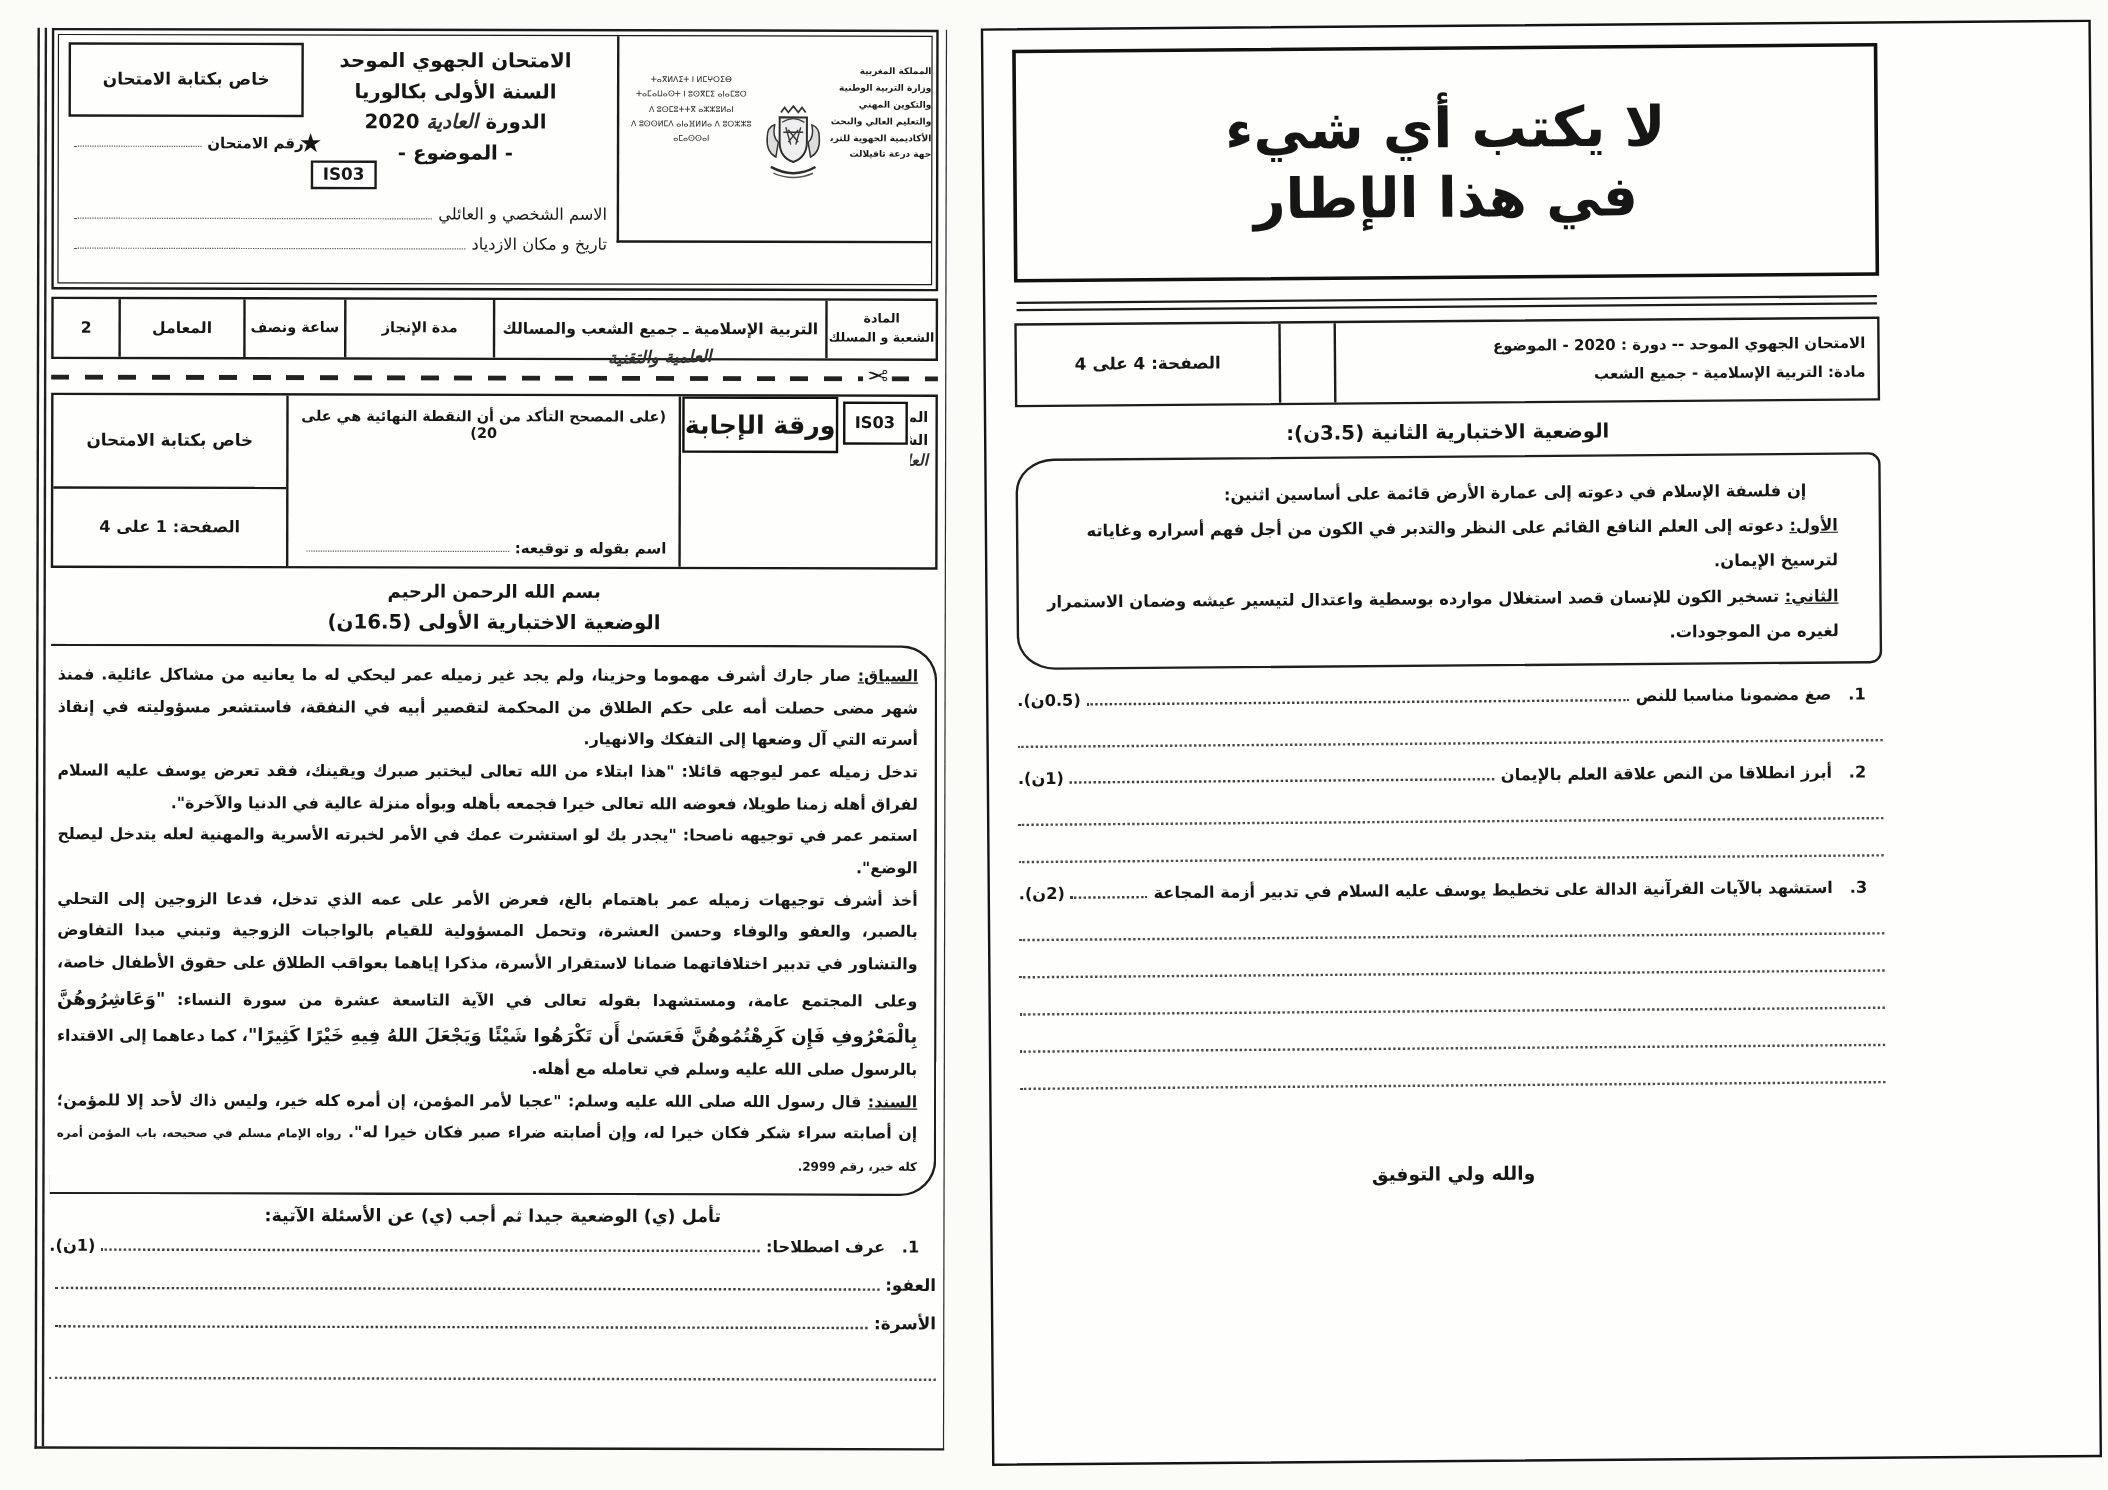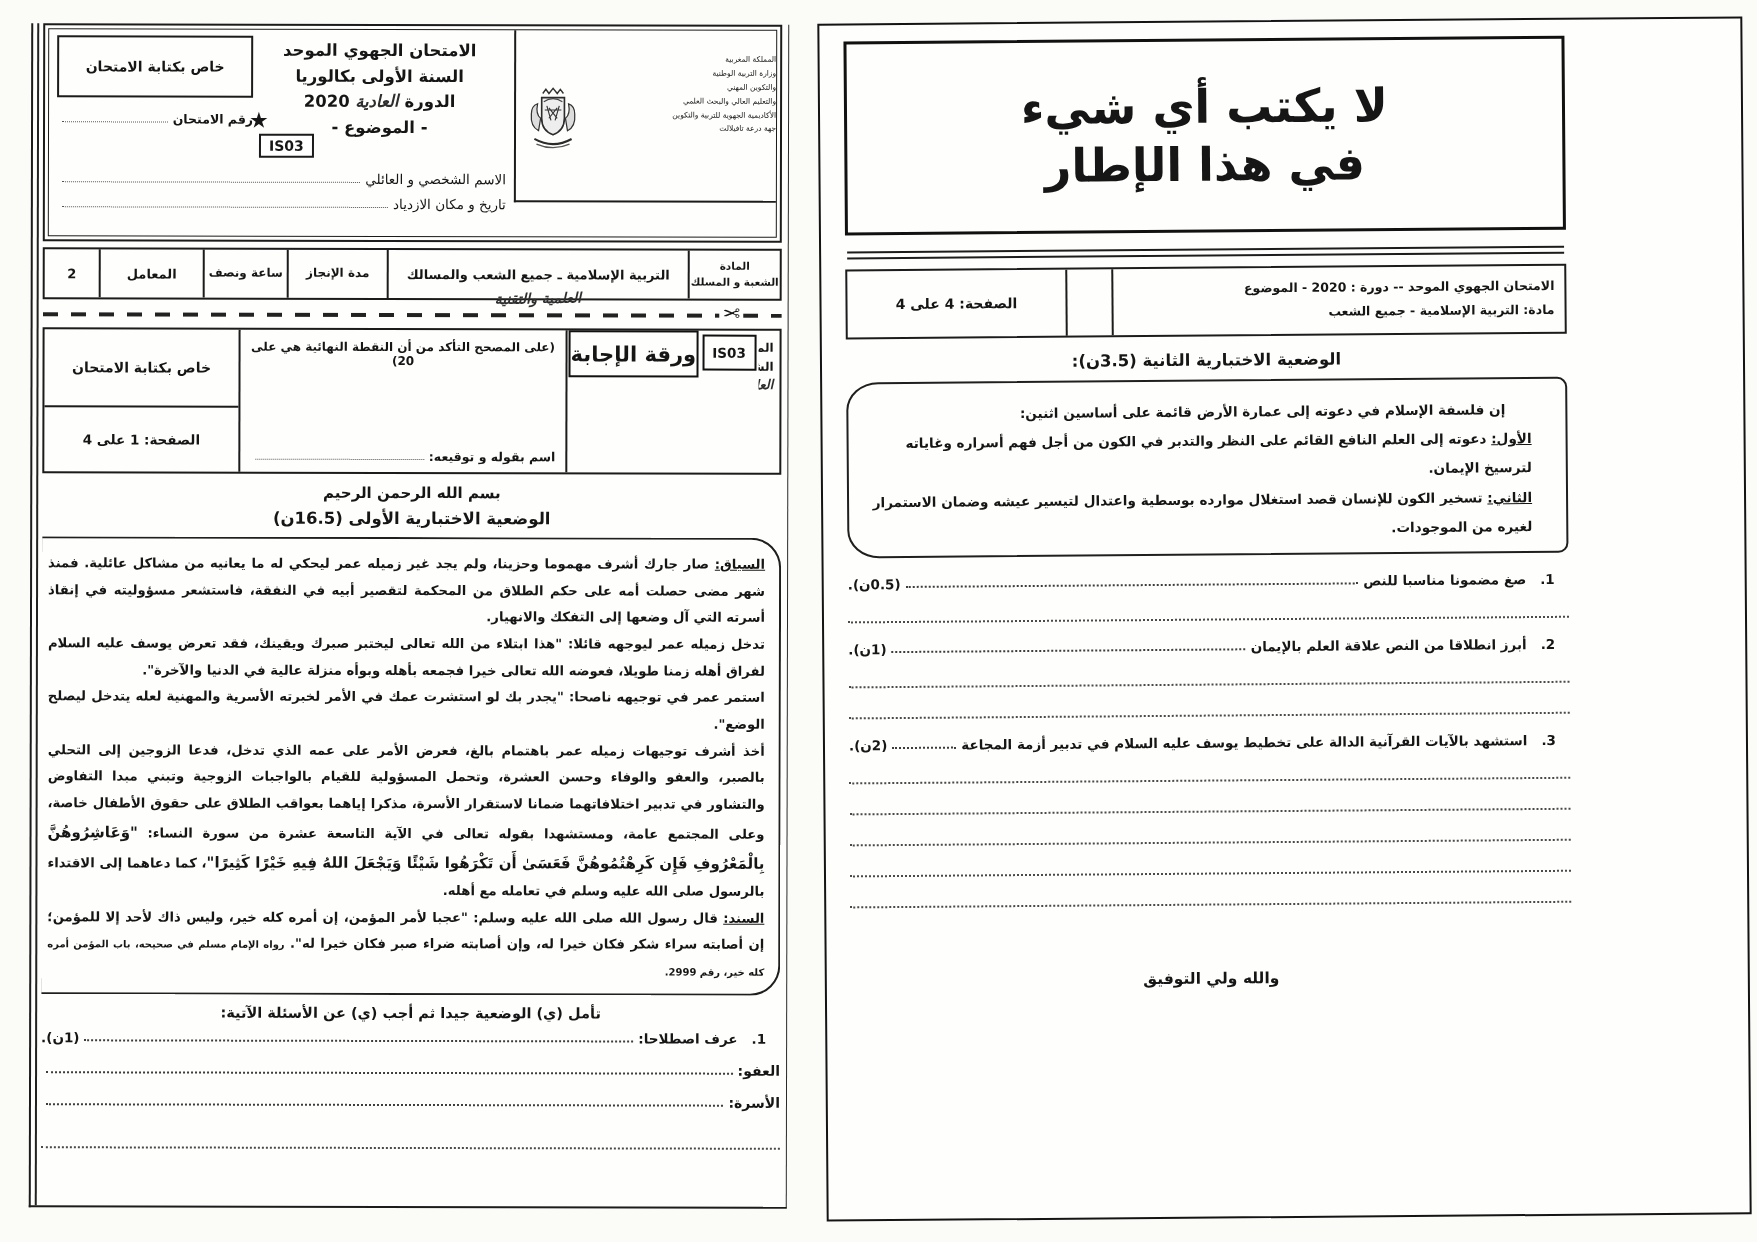--- a/index.html
+++ b/index.html
@@ -27,29 +27,29 @@
   .code-box { border:2px solid #1b1b1b; font-weight:bold; font-size:14px; padding:2px 8px; background:#fff; }
   .colB .code-box { position:absolute; left:6px; bottom:-4px; }
   .name-rows { margin-top:8px; direction:rtl; }
   .name-row { display:flex; align-items:flex-end; font-weight:normal; font-size:13.5px; letter-spacing:.6px; margin-top:9px; }
   .leader { flex:1; border-bottom:2px dotted #3d3d3d; margin:0 5px 4px; min-width:18px; }
   .leader-fine { flex:1; border-bottom:1.6px dotted #555; margin:0 5px 4px; min-width:18px; }
   .ministry { width:262px; border-left:2.5px solid #1b1b1b; border-bottom:2.5px solid #1b1b1b; height:172px;
               display:flex; direction:ltr; overflow:hidden; padding:14px 0 6px 6px; }
   .tif { width:108px; font-size:6.5px; line-height:1.9; color:#222; text-align:center; padding-top:16px; }
   .crest { width:62px; flex:0 0 auto; }
-  .min-ar { flex:1; font-size:7.5px; font-weight:normal; line-height:1.85; text-align:right; direction:rtl;
+  .min-ar { flex:1; font-size:7.5px; font-weight:bold; line-height:1.85; text-align:right; direction:rtl;
             padding-top:8px; white-space:nowrap; overflow:hidden; }
 
   .coef-table { border:2.5px solid #1b1b1b; margin-top:6px; height:52px; display:flex; direction:ltr; }
   .coef-cell { border-right:2px solid #1b1b1b; display:flex; flex-direction:column; align-items:center;
                justify-content:center; font-weight:bold; font-size:13px; direction:rtl; }
   .coef-cell:last-child { border-right:none; }
   .c-val { width:56px; } .c-lab { width:104px; } .c-dur { width:84px; font-size:12px; line-height:1.3; }
-  .c-durlab { width:100px; font-size:12px; line-height:1.3; }
+  .c-durlab { width:124px; font-size:12px; line-height:1.3; }
   .c-subj { flex:1; position:relative; font-size:13px; }
   .c-subj .hand { position:absolute; bottom:-8px; font-size:14px; }
   .c-side { width:90px; font-size:10.5px; line-height:1.5; overflow:hidden; white-space:nowrap; }
 
   .cut-line { position:relative; margin:13px 0 11px; height:4px;
               background:repeating-linear-gradient(90deg,#222 0 15px,transparent 15px 28px); }
   .cut-line .scissors { position:absolute; right:38px; top:-12px; font-size:21px; transform:scaleX(-1); background:#fefefc; padding:0 3px; }
 
   .ans-hdr { border:2.5px solid #1b1b1b; height:146px; display:flex; direction:ltr; }
   .ah-colA { width:196px; border-right:2.5px solid #1b1b1b; display:flex; flex-direction:column; direction:rtl; }
@@ -140,20 +140,27 @@
             <span>الاسم الشخصي و العائلي</span>
             <span class="leader-fine"></span>
           </div>
           <div class="name-row">
             <span>تاريخ و مكان الازدياد</span>
             <span class="leader-fine"></span>
           </div>
         </div>
       </div>
       <div class="ministry">
+        <div class="tif">
+          <div>ⵜⴰⴳⵍⴷⵉⵜ ⵏ ⵍⵎⵖⵔⵉⴱ</div>
+          <div>ⵜⴰⵎⴰⵡⴰⵙⵜ ⵏ ⵓⵙⴳⵎⵉ ⴰⵏⴰⵎⵓⵔ</div>
+          <div>ⴷ ⵓⵙⵎⵓⵜⵜⴳ ⴰⵣⵣⵓⵍⴰⵏ</div>
+          <div>ⴷ ⵓⵙⵙⵍⵎⴷ ⴰⵏⴰⴼⵍⵍⴰ ⴷ ⵓⵔⵣⵣⵓ</div>
+          <div>ⴰⵎⴰⵙⵙⴰⵏ</div>
+        </div>
         <svg class="crest" viewBox="0 0 60 66">
           <path d="M20 8 l3-4 3 4 4-5 4 5 3-4 3 4" fill="none" stroke="#333" stroke-width="1.4"></path>
           <path d="M19 12 h22 v20 q0 12 -11 16 q-11 -4 -11 -16 z" fill="#eee" stroke="#2c2c2c" stroke-width="1.6"></path>
           <path d="M22 24 l16 0 M24 20 l4 14 M36 20 l-4 14 M26 32 l8 -10 M26 22 l8 10" stroke="#333" stroke-width="1.1" fill="none"></path>
           <path d="M21 16 q9 -6 18 0" fill="none" stroke="#444" stroke-width="1"></path>
           <path d="M16 44 q-8 -4 -7 -16 q0 -8 6 -10 q-2 10 3 14 z" fill="#ddd" stroke="#333" stroke-width="1.2"></path>
           <path d="M44 44 q8 -4 7 -16 q0 -8 -6 -10 q2 10 -3 14 z" fill="#ddd" stroke="#333" stroke-width="1.2"></path>
           <path d="M12 52 q18 10 36 0" fill="none" stroke="#2c2c2c" stroke-width="2"></path>
           <path d="M14 57 q16 7 32 0" fill="none" stroke="#555" stroke-width="1.2"></path>
         </svg>

